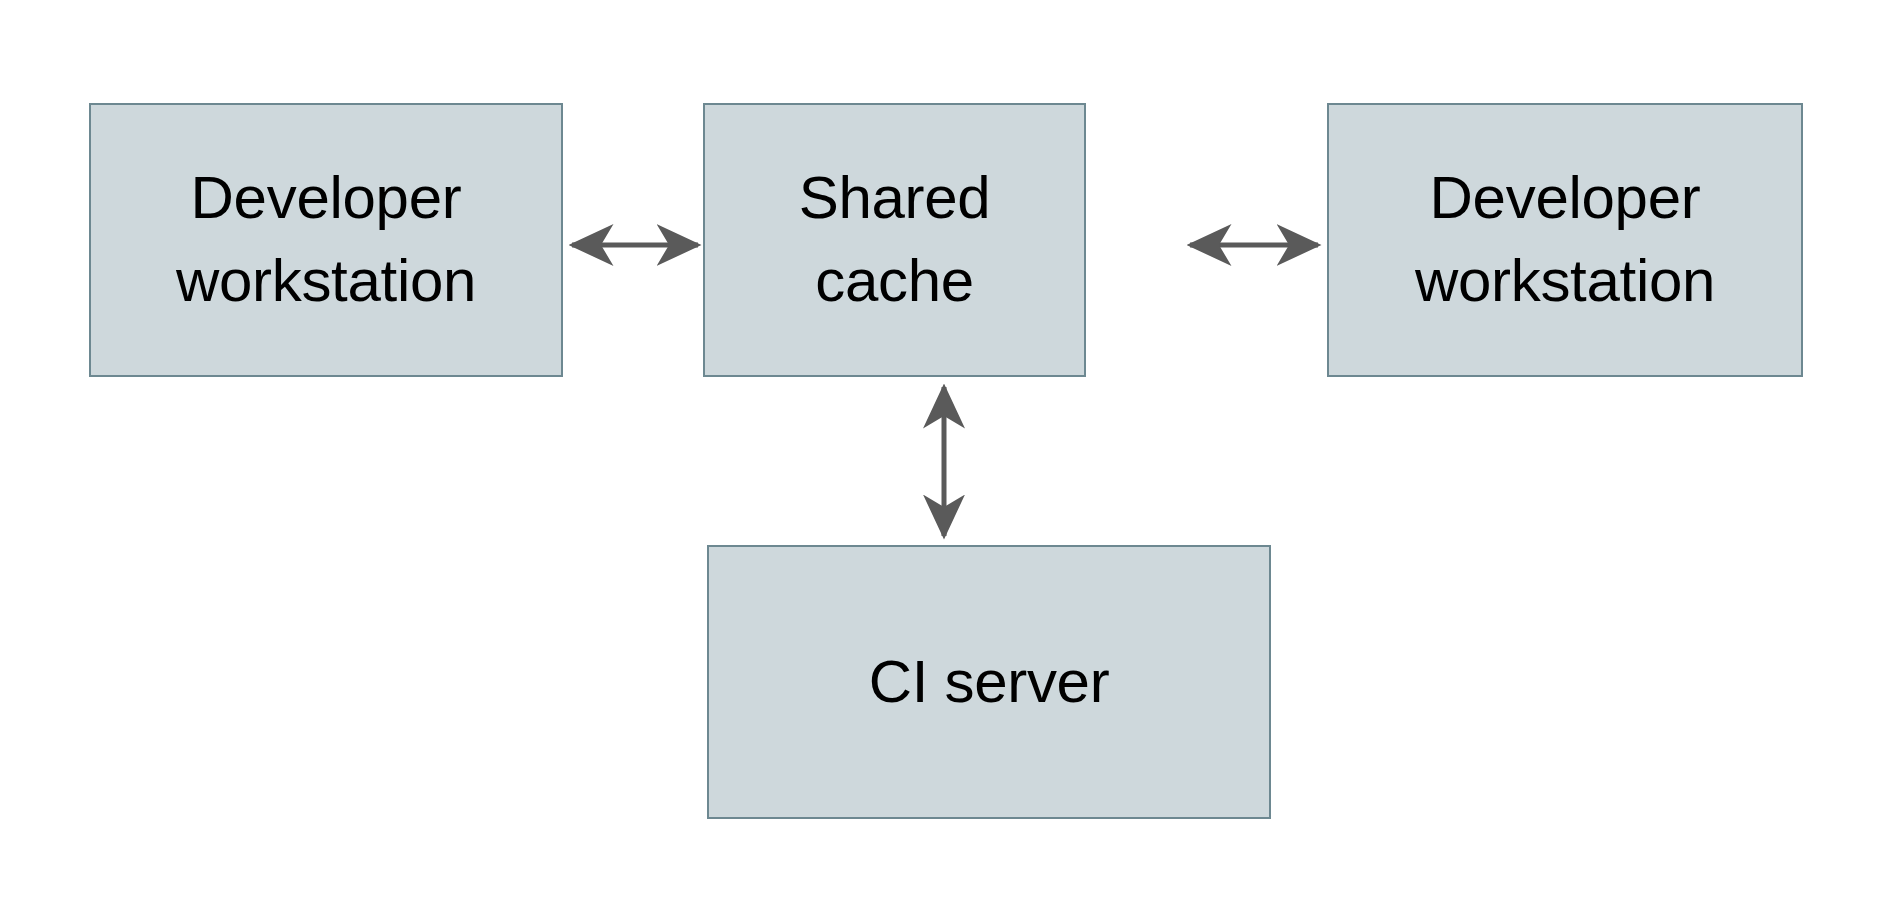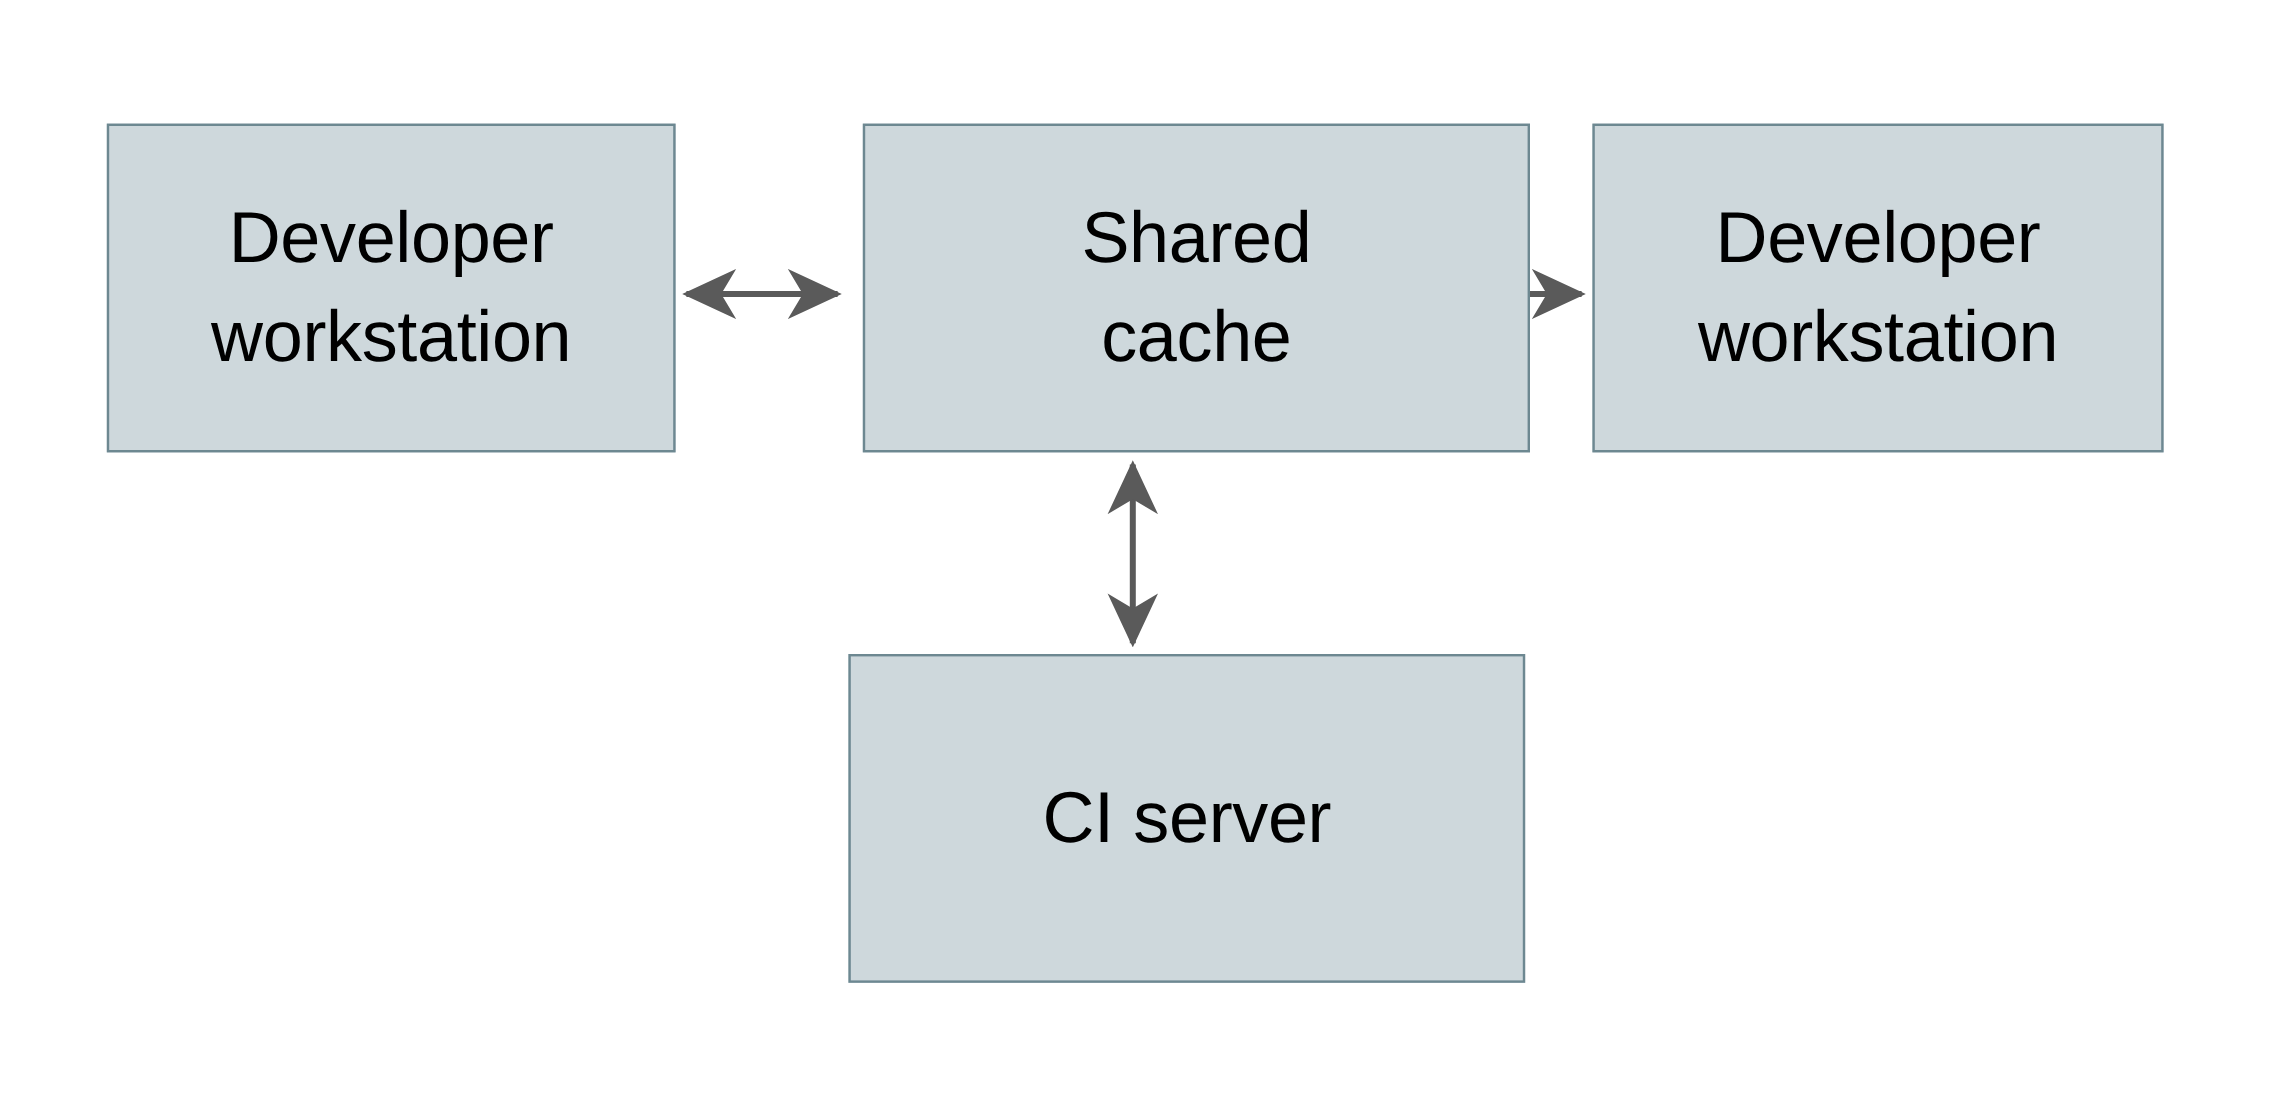--- a/index.html
+++ b/index.html
@@ -70,21 +70,21 @@
     <line x1="1190" y1="245" x2="1318" y2="245" stroke="#5a5a5a" stroke-width="5" marker-start="url(#arrow-start)" marker-end="url(#arrow-end)"></line>
 
     <line x1="944" y1="387" x2="944" y2="536" stroke="#5a5a5a" stroke-width="5" marker-start="url(#arrow-start)" marker-end="url(#arrow-end)"></line>
   </svg>
 
   <div class="node-box" style="left:89px; top:103px; width:474px; height:274px;">
     <span class="node-label">Developer
 workstation</span>
   </div>
 
-  <div class="node-box" style="left:719px; top:103px; width:556px; height:274px;">
+  <div class="node-box" style="left:703px; top:103px; width:383px; height:274px;">
     <span class="node-label">Shared
 cache</span>
   </div>
 
   <div class="node-box" style="left:1327px; top:103px; width:476px; height:274px;">
     <span class="node-label">Developer
 workstation</span>
   </div>
 
   <div class="node-box" style="left:707px; top:545px; width:564px; height:274px;">

